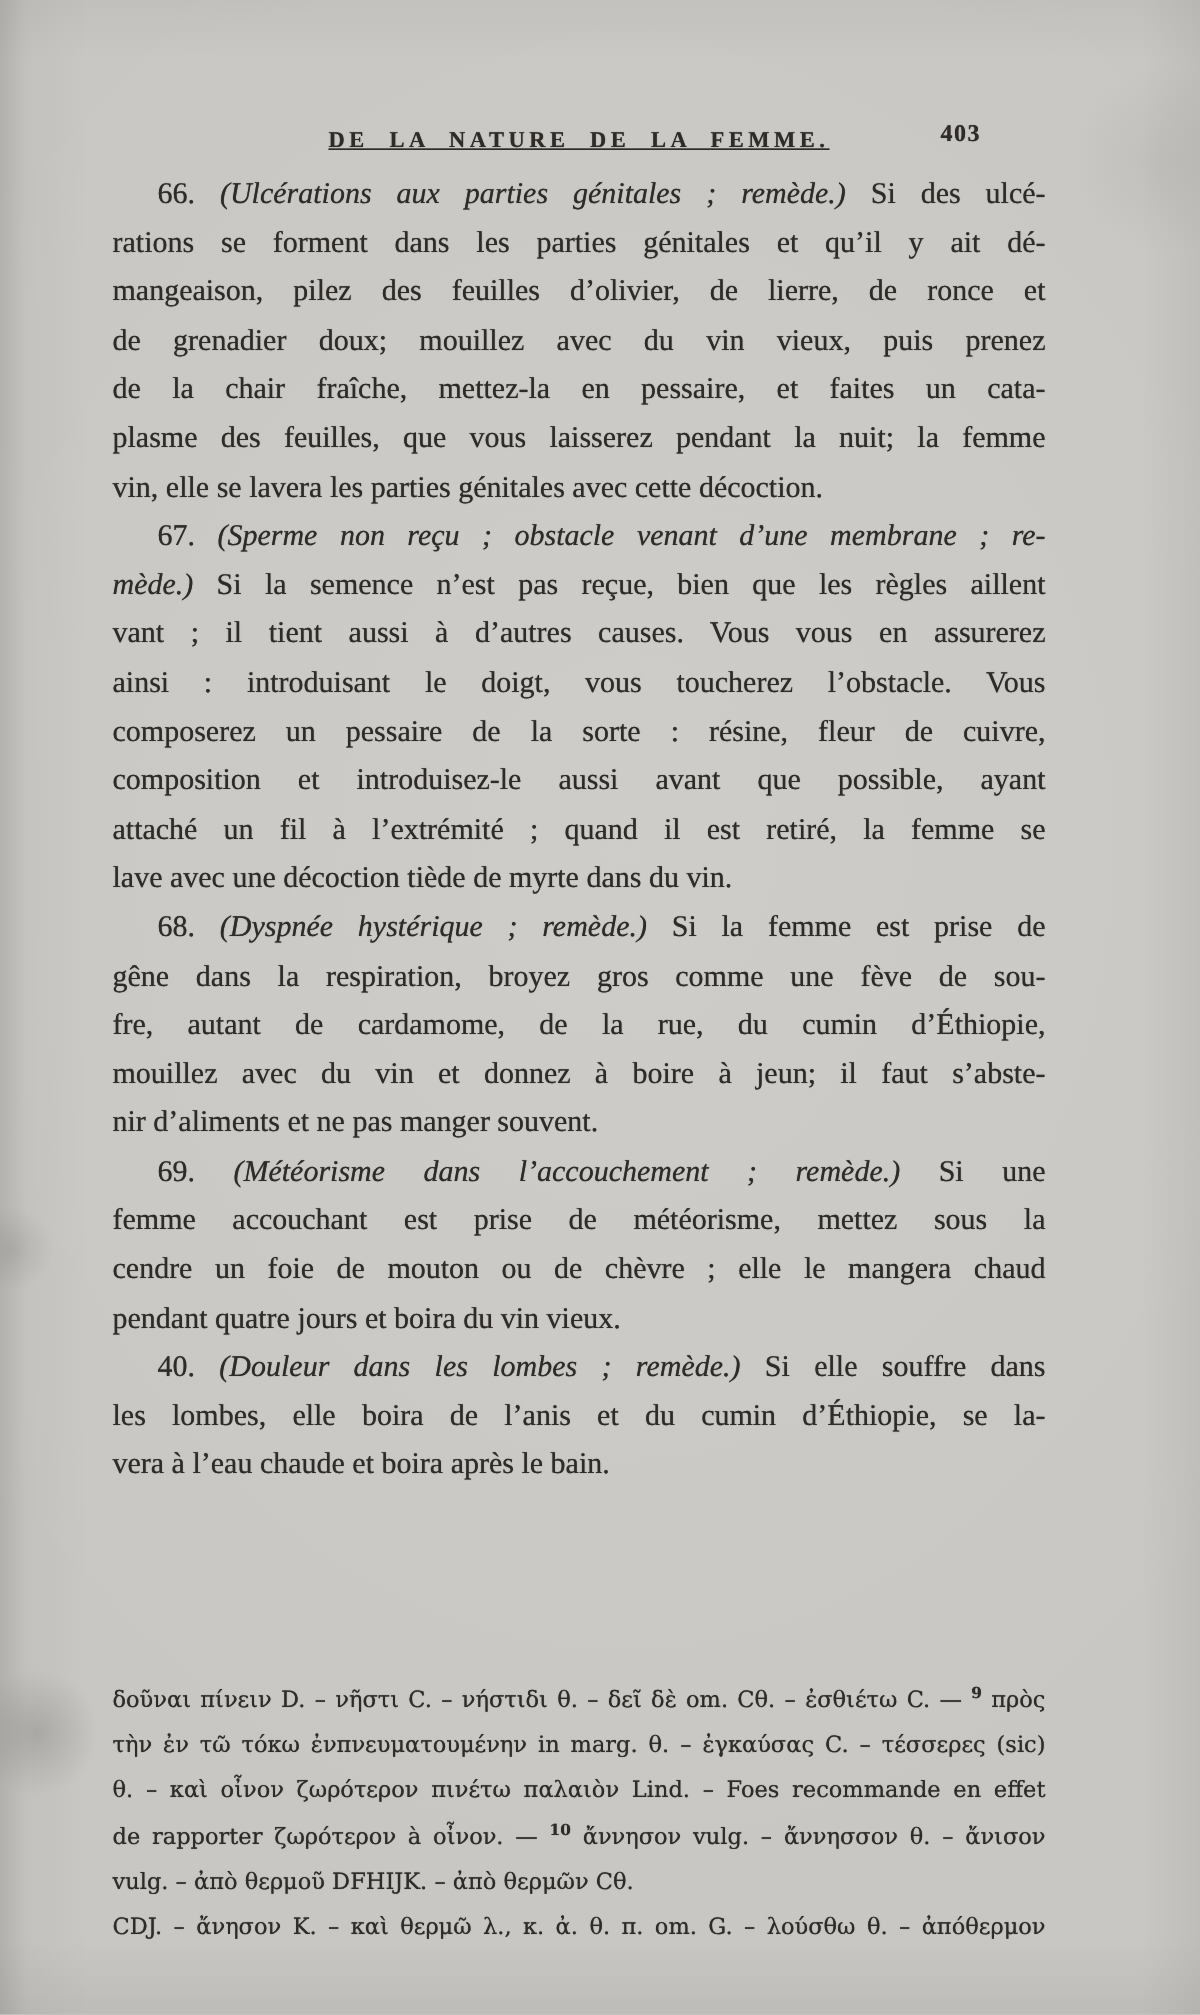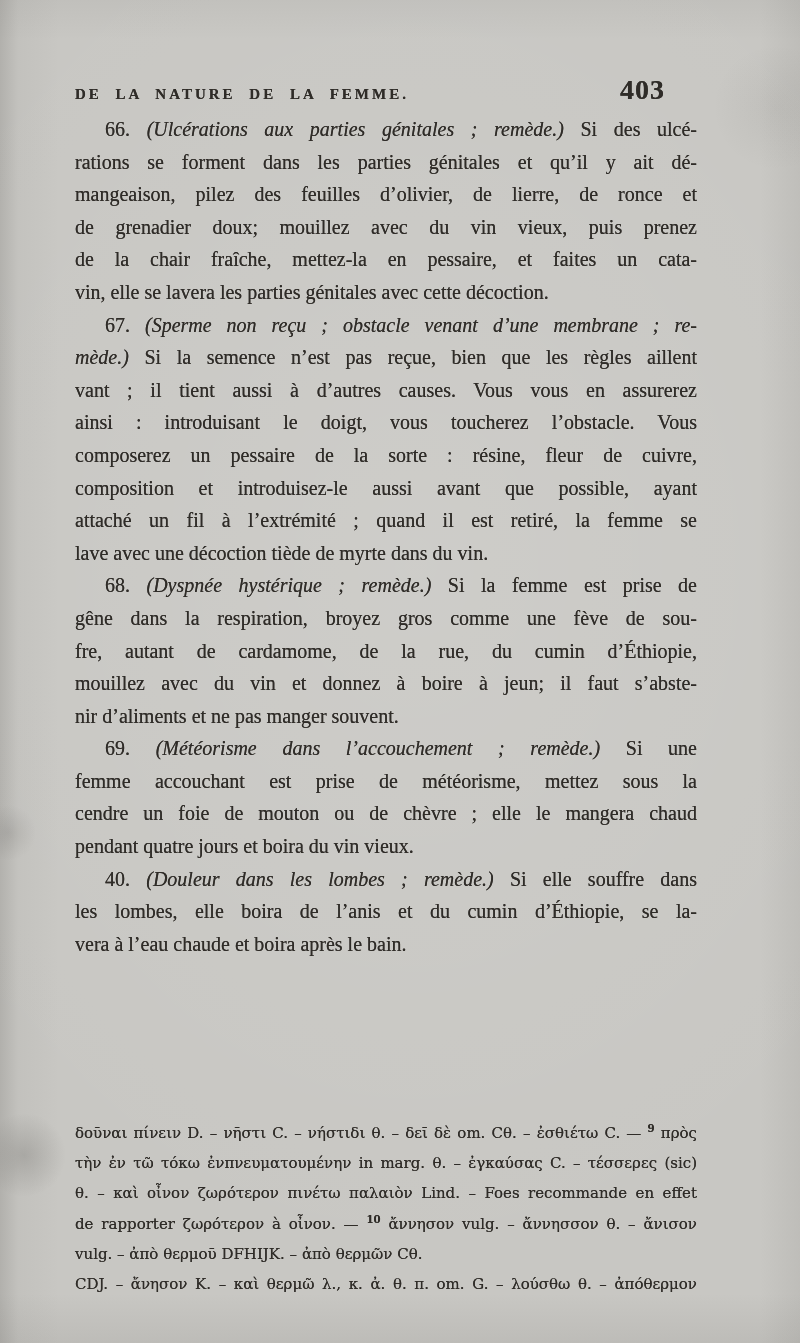--- a/index.html
+++ b/index.html
@@ -31,32 +31,33 @@
       radial-gradient(circle 40px at 1% 62%, rgba(50,48,44,0.12), rgba(0,0,0,0) 70%),
       radial-gradient(circle 90px at 97% 8%, rgba(50,48,44,0.06), rgba(0,0,0,0) 70%);
   }
 
   .running-header {
     position: absolute;
     left: 75px; top: 80px; width: 622px; height: 28px;
   }
   .header-title {
     display: block;
-    text-align: left;
+    text-align: center;
     font-size: 15px;
     font-weight: 700;
     letter-spacing: 3px;
     word-spacing: 7px;
     line-height: 28px;
     text-shadow: 0 0 0.6px rgba(47,44,40,0.8);
+    text-decoration: underline;
   }
   .page-number {
     position: absolute;
-    right: 32px; top: -4px;
-    font-size: 28px;
+    right: 43px; top: -4px;
+    font-size: 16px;
     font-weight: 700;
     line-height: 28px;
     letter-spacing: 1px;
     text-shadow: 0 0 0.6px rgba(47,44,40,0.8);
   }
 
   .main-text {
     position: absolute;
     left: 75px; top: 113px; width: 622px;
     font-size: 20px;
@@ -98,20 +99,21 @@
   <span class="page-number">403</span>
 </div>
 
 <div class="main-text">
     <div class="paragraph">
       <div class="line indent"><span>66. </span><span class="it">(Ulcérations aux parties génitales ; remède.)</span><span> Si des ulcé-</span></div>
       <div class="line"><span>rations se forment dans les parties génitales et qu’il y ait dé-</span></div>
       <div class="line"><span>mangeaison, pilez des feuilles d’olivier, de lierre, de ronce et</span></div>
       <div class="line"><span>de grenadier doux; mouillez avec du vin vieux, puis prenez</span></div>
       <div class="line"><span>de la chair fraîche, mettez-la en pessaire, et faites un cata-</span></div>
+      <div class="line"><span>plasme des feuilles, que vous laisserez pendant la nuit; la femme</span></div>
       <div class="line final"><span>vin, elle se lavera les parties génitales avec cette décoction.</span></div>
     </div>
     <div class="paragraph">
       <div class="line indent"><span>67. </span><span class="it">(Sperme non reçu ; obstacle venant d’une membrane ; re-</span></div>
       <div class="line"><span class="it">mède.)</span><span> Si la semence n’est pas reçue, bien que les règles aillent</span></div>
       <div class="line"><span>vant ; il tient aussi à d’autres causes. Vous vous en assurerez</span></div>
       <div class="line"><span>ainsi : introduisant le doigt, vous toucherez l’obstacle. Vous</span></div>
       <div class="line"><span>composerez un pessaire de la sorte : résine, fleur de cuivre,</span></div>
       <div class="line"><span>composition et introduisez-le aussi avant que possible, ayant</span></div>
       <div class="line"><span>attaché un fil à l’extrémité ; quand il est retiré, la femme se</span></div>

